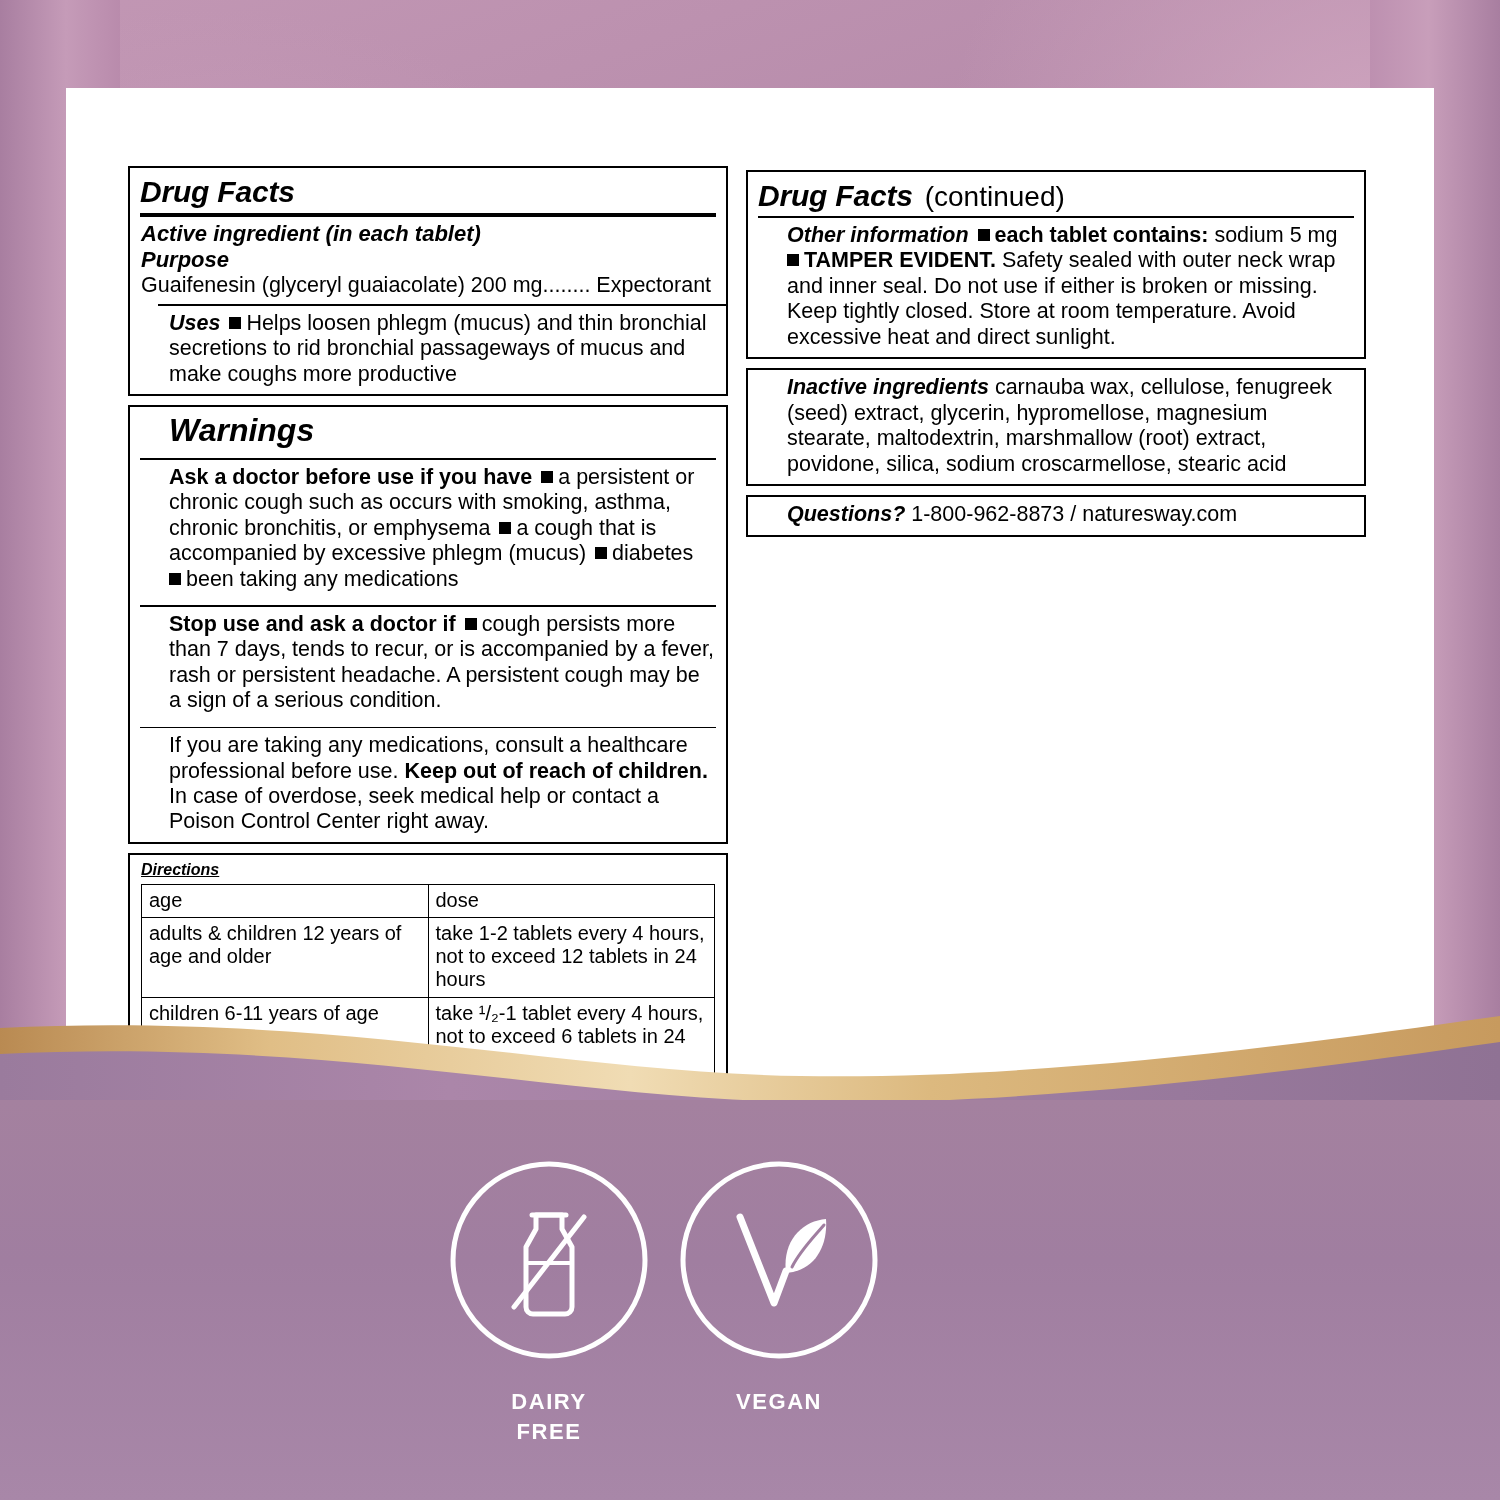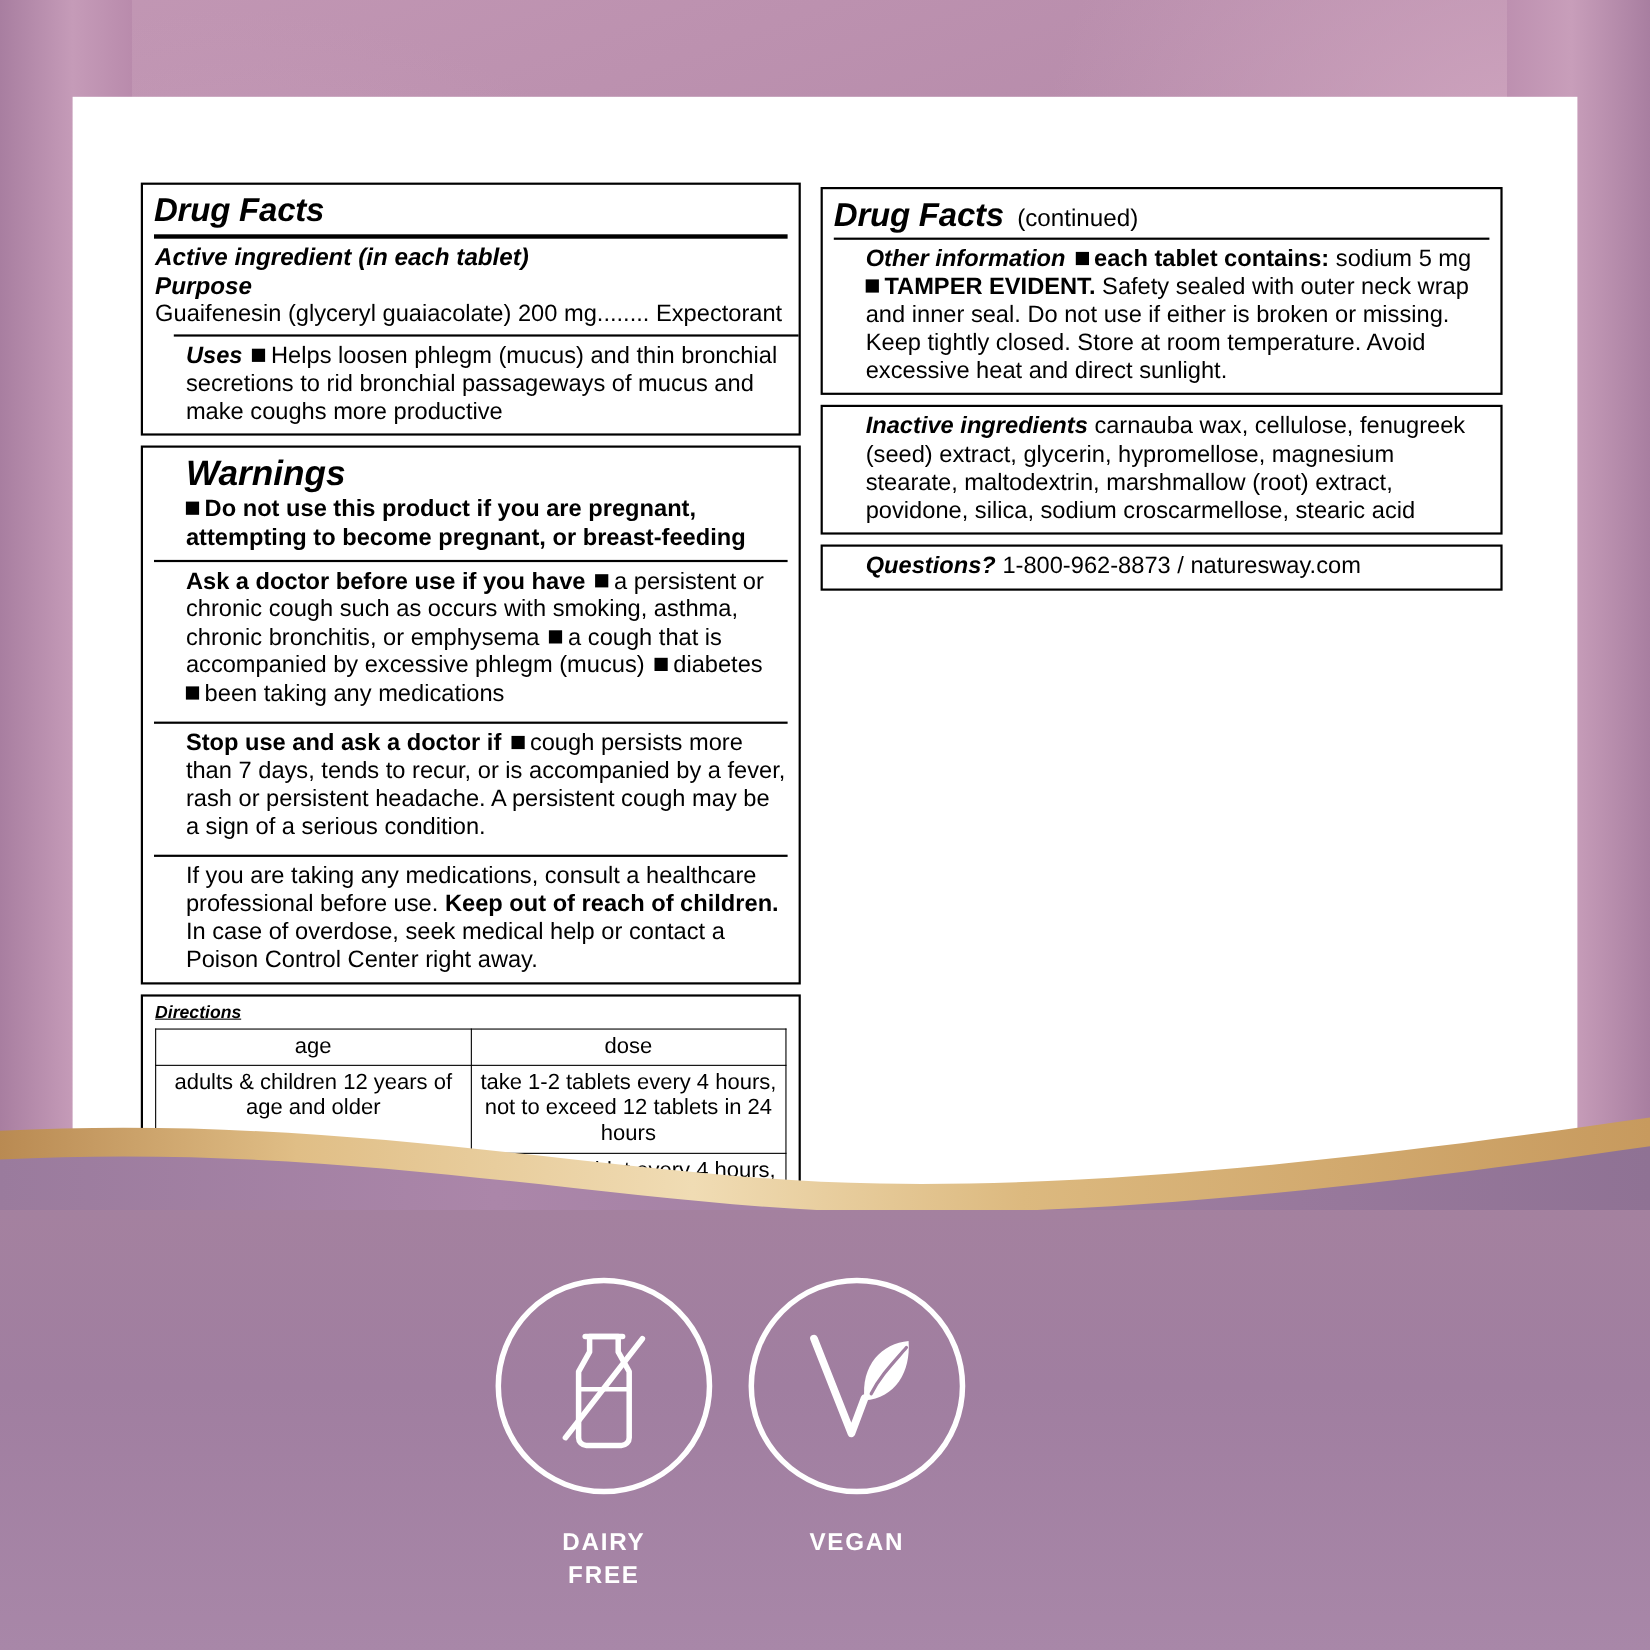--- a/index.html
+++ b/index.html
@@ -81,21 +81,21 @@
     align-items: baseline;
     padding: 7px 10px 2px 10px;
   }
   .df-title {
     font-style: italic;
     font-weight: bold;
     font-size: 30px;
     letter-spacing: -0.2px;
   }
   .df-cont {
-    font-size: 22px;
+    font-size: 28px;
     margin-left: 12px;
   }
   .rule-heavy {
     height: 4px;
     background: #000;
     margin: 2px 10px 0 10px;
   }
   .rule-thin {
     height: 1.5px;
     background: #000;
@@ -148,21 +148,20 @@
     border-collapse: collapse;
     width: calc(100% - 22px);
     margin: 0 11px 9px 11px;
     font-size: 20px;
   }
   table.dir td {
     border: 1.5px solid #000;
     padding: 4px 7px 5px 7px;
     vertical-align: top;
     line-height: 1.16;
-    text-align: center;
   }
   table.dir td.c1 { width: 50%; }
   .arrow {
     position: absolute;
     right: 14px;
     bottom: 19px;
     width: 0; height: 0;
     border-left: 16px solid #000;
     border-top: 10px solid transparent;
     border-bottom: 10px solid transparent;
@@ -221,23 +220,20 @@
 
       <div class="sec topline">
         <span class="hdr-it">Uses</span>
         <span class="sq"></span><span>Helps loosen phlegm (mucus) and thin bronchial secretions to rid bronchial passageways of mucus and make coughs more productive</span>
       </div>
     </div>
 
     <div class="dfbox">
       <div class="sec" style="padding-bottom:2px;">
         <div class="hdr-it" style="font-size:32px;">Warnings</div>
-        <div style="font-weight:bold;">
-          <span class="sq" style="margin-left:0;"></span><span>Do not use this product if you are pregnant, attempting to become pregnant, or breast-feeding</span>
-        </div>
       </div>
       <div class="rule-thin"></div>
 
       <div class="sec">
         <span class="hdr-b">Ask a doctor before use if you have</span>
         <span class="sq"></span><span>a persistent or chronic cough such as occurs with smoking, asthma, chronic bronchitis, or emphysema</span>
         <span class="sq"></span><span>a cough that is accompanied by excessive phlegm (mucus)</span>
         <span class="sq"></span><span>diabetes</span>
         <br><span class="sq" style="margin-left:0;"></span><span>been taking any medications</span>
       </div>

